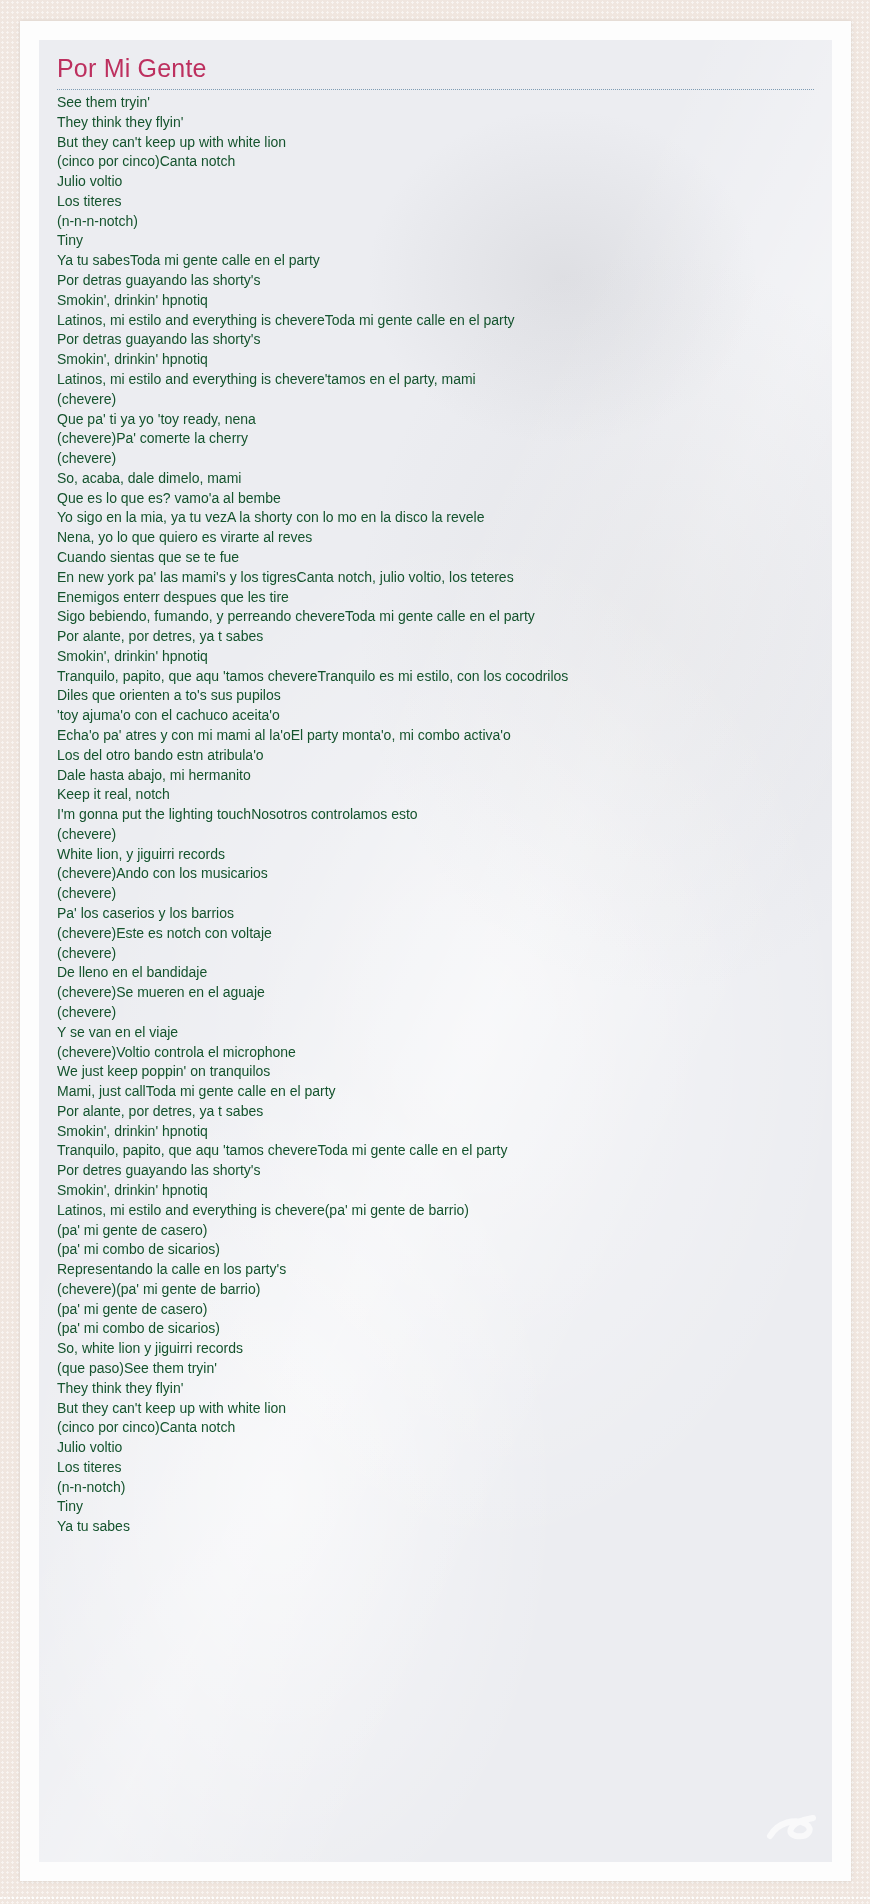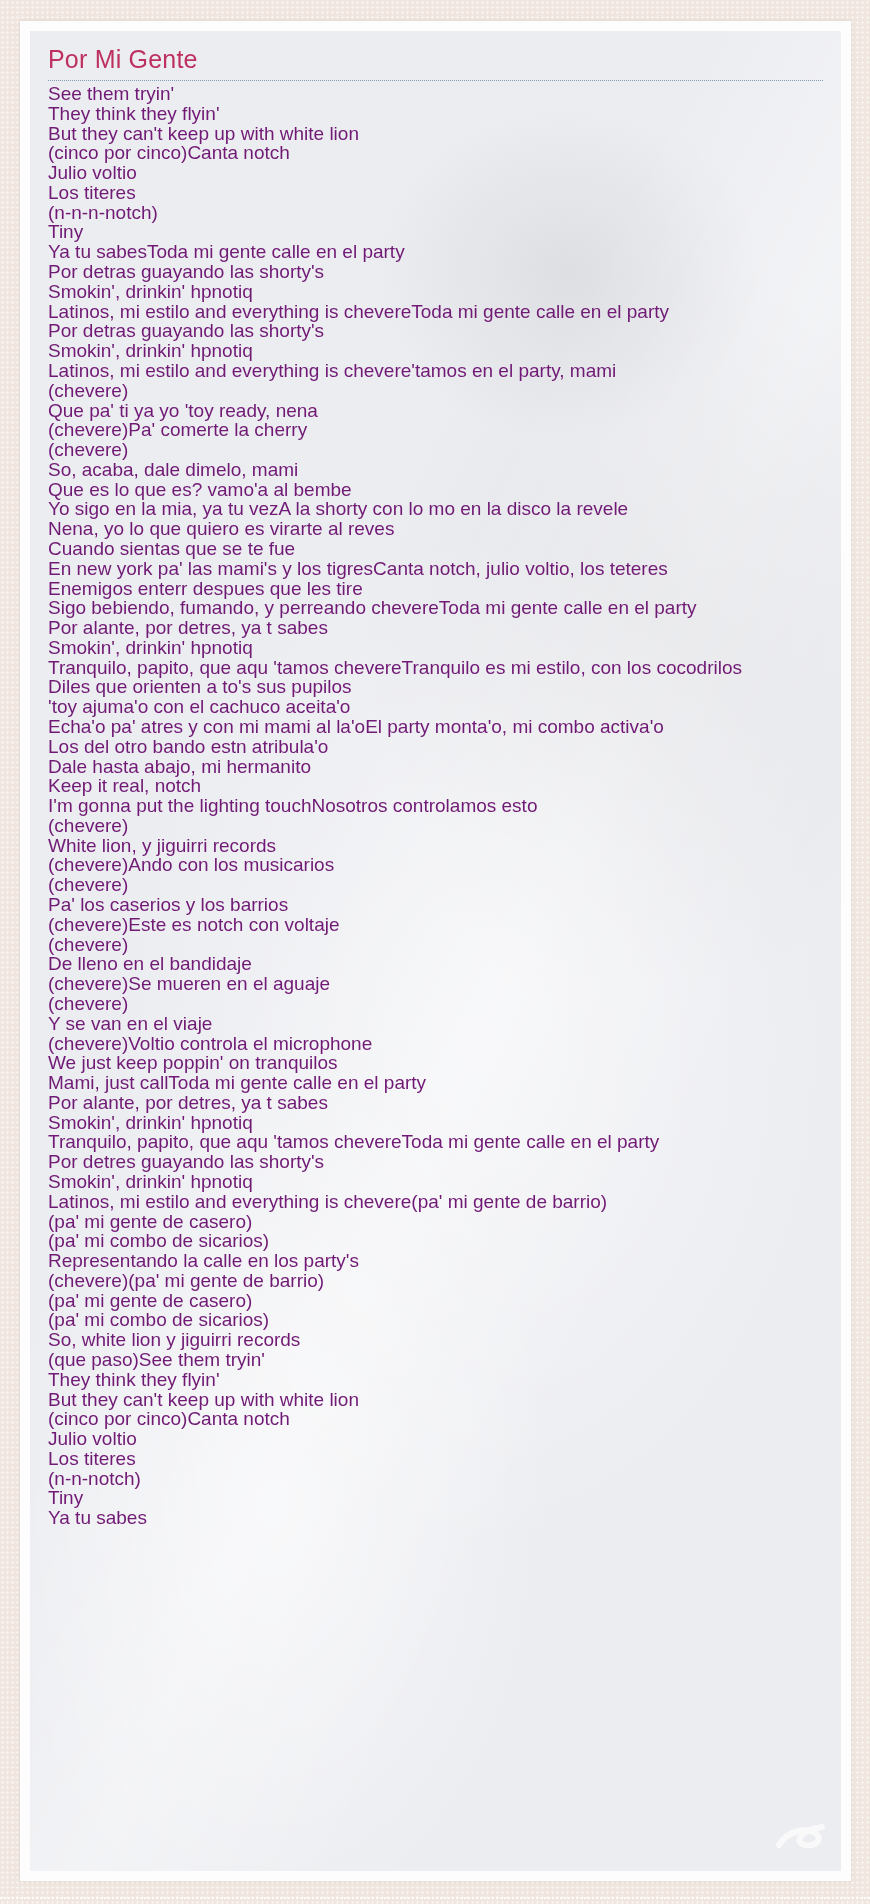--- a/index.html
+++ b/index.html
@@ -7,21 +7,21 @@
     width:870px;height:1904px;position:relative;overflow:hidden;
     background-color:#f0e6df;
     background-image:radial-gradient(rgba(255,255,255,0.55) 1px, transparent 1.2px);
     background-size:5px 5px;
     font-family:"Liberation Sans", sans-serif;
   }
   .card{
     position:absolute;left:20px;top:21px;width:831px;height:1860px;
     background:#fdfdfd;
     box-shadow:0 0 4px rgba(0,0,0,0.10);
-    padding:10px;box-sizing:border-box;
+    padding:19px;box-sizing:border-box;
   }
   .card-inner{
     position:relative;width:100%;height:100%;
     background:#ecedf1;
     overflow:hidden;
   }
   
   .card-inner::before{
     content:"";position:absolute;inset:0;pointer-events:none;
     background:
@@ -40,21 +40,21 @@
   .artist-line{
     margin-top:2px;font-size:16.5px;color:#44444e;
   }
   .artist-link{color:#86b7c9;text-decoration:none;cursor:pointer;}
   .divider{
     margin:6px 18px 0 0;height:0;
     border-bottom:1px dotted #7e9cb4;
   }
   .lyrics{
     margin-top:3px;
-    font-size:19px;line-height:19.78px;color:#701a75;
+    font-size:14px;line-height:19.78px;color:#14532d;
     white-space:pre;overflow:hidden;width:813px;
   }
   .lyric-line{white-space:pre;}
   .swirl{
     position:absolute;right:14px;bottom:16px;z-index:3;opacity:0.85;
   }
   .bottom-dotted{
     position:absolute;left:0;bottom:5px;width:100%;height:0;
     border-top:2px dotted rgba(255,255,255,0.85);
   }

